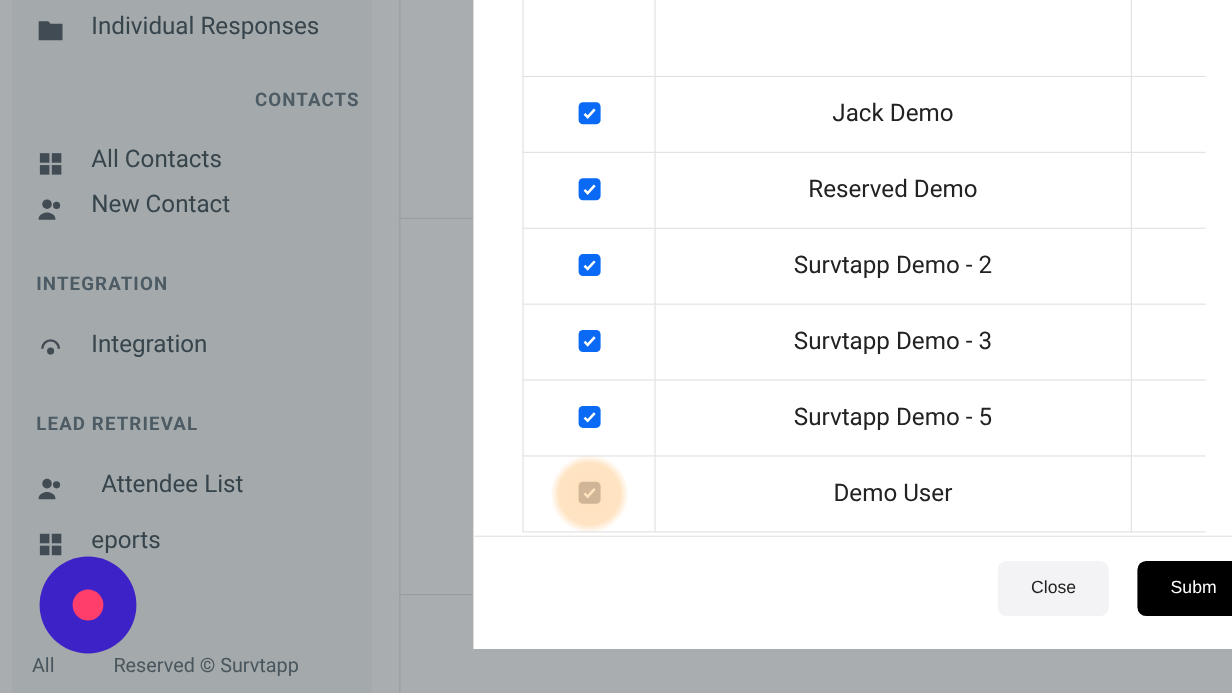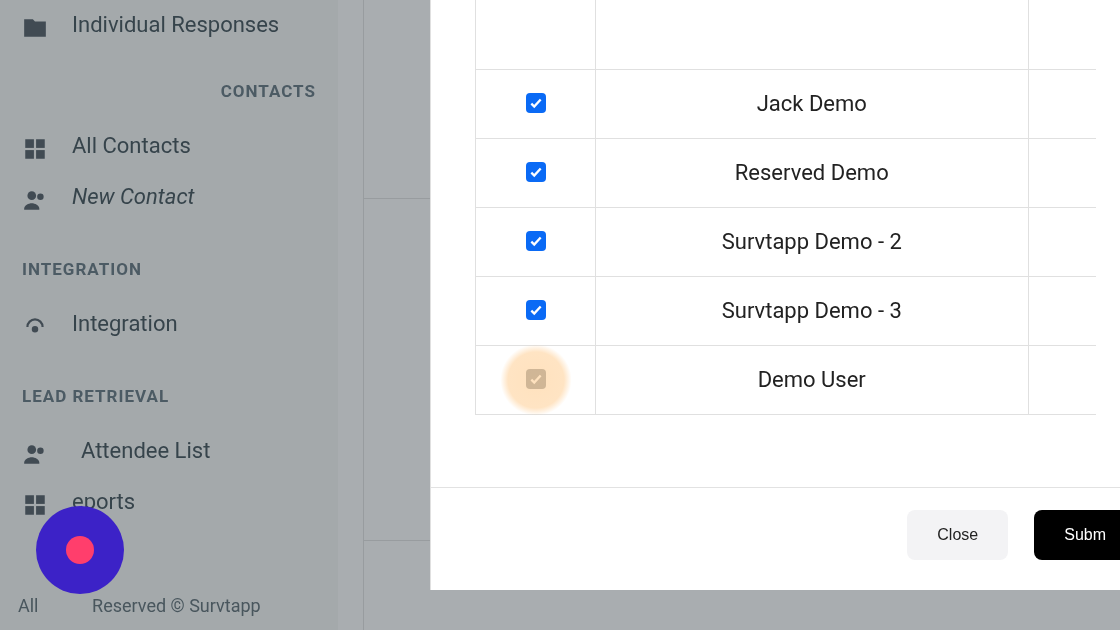--- a/index.html
+++ b/index.html
@@ -8,21 +8,21 @@
     width: 1120px;
     height: 630px;
     overflow: hidden;
     position: relative;
     background: #ffffff;
   }
 
   
   .sidebar {
     position: absolute;
-    left: 0;
+    left: 11px;
     top: 0;
     width: 338px;
     height: 630px;
     background: #f6f8f7;
     padding: 0 0 0 0;
   }
 
   .sidebar-item {
     display: flex;
     align-items: flex-start;
@@ -244,21 +244,21 @@
           <rect x="3" y="3" width="8" height="8"></rect>
           <rect x="13" y="3" width="8" height="8"></rect>
           <rect x="3" y="13" width="8" height="8"></rect>
           <rect x="13" y="13" width="8" height="8"></rect>
         </svg>
     </span>
     <span class="label">All Contacts</span>
   </div>
 
 
-  <div class="sidebar-item" style="margin-top:10px;font-style:italic;">
+  <div class="sidebar-item" style="">
     <span class="icon">
       <svg viewBox="0 0 24 24" fill="currentColor">
           <circle cx="9" cy="8" r="4"></circle>
           <path d="M2 20c0-3 4-5 7-5s7 2 7 5v1H2v-1z"></path>
           <circle cx="17" cy="9" r="3"></circle>
         </svg>
     </span>
     <span class="label">New Contact</span>
   </div>
 
@@ -360,20 +360,31 @@
               <svg viewBox="0 0 24 24" fill="none" stroke="white" stroke-width="4">
                   <polyline points="4 13 9 18 20 6"></polyline>
                 </svg>
             </span>
           </td>
           <td class="col-name">Survtapp Demo - 3</td>
           <td class="col-extra" style="border-right:none;"></td>
         </tr>
         <tr>
           <td class="col-check">
+            <span class="chk">
+              <svg viewBox="0 0 24 24" fill="none" stroke="white" stroke-width="4">
+                  <polyline points="4 13 9 18 20 6"></polyline>
+                </svg>
+            </span>
+          </td>
+          <td class="col-name">Survtapp Demo - 5</td>
+          <td class="col-extra" style="border-right:none;"></td>
+        </tr>
+        <tr>
+          <td class="col-check">
             <span class="ring-container">
               <span class="ring"></span>
               <span class="chk disabled">
                 <svg viewBox="0 0 24 24" fill="none" stroke="white" stroke-width="4">
                     <polyline points="4 13 9 18 20 6"></polyline>
                   </svg>
               </span>
             </span>
           </td>
           <td class="col-name">Demo User</td>

